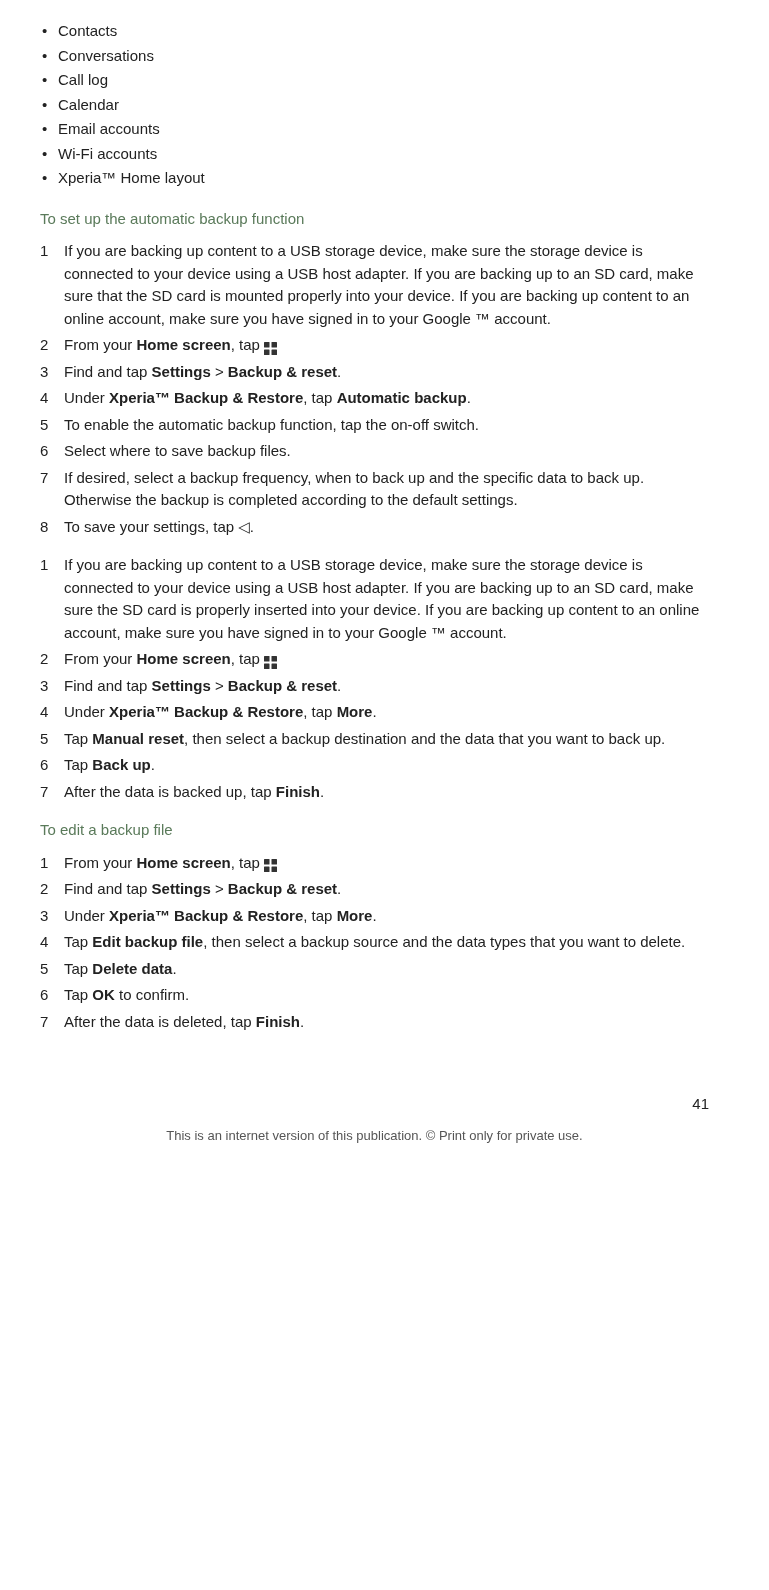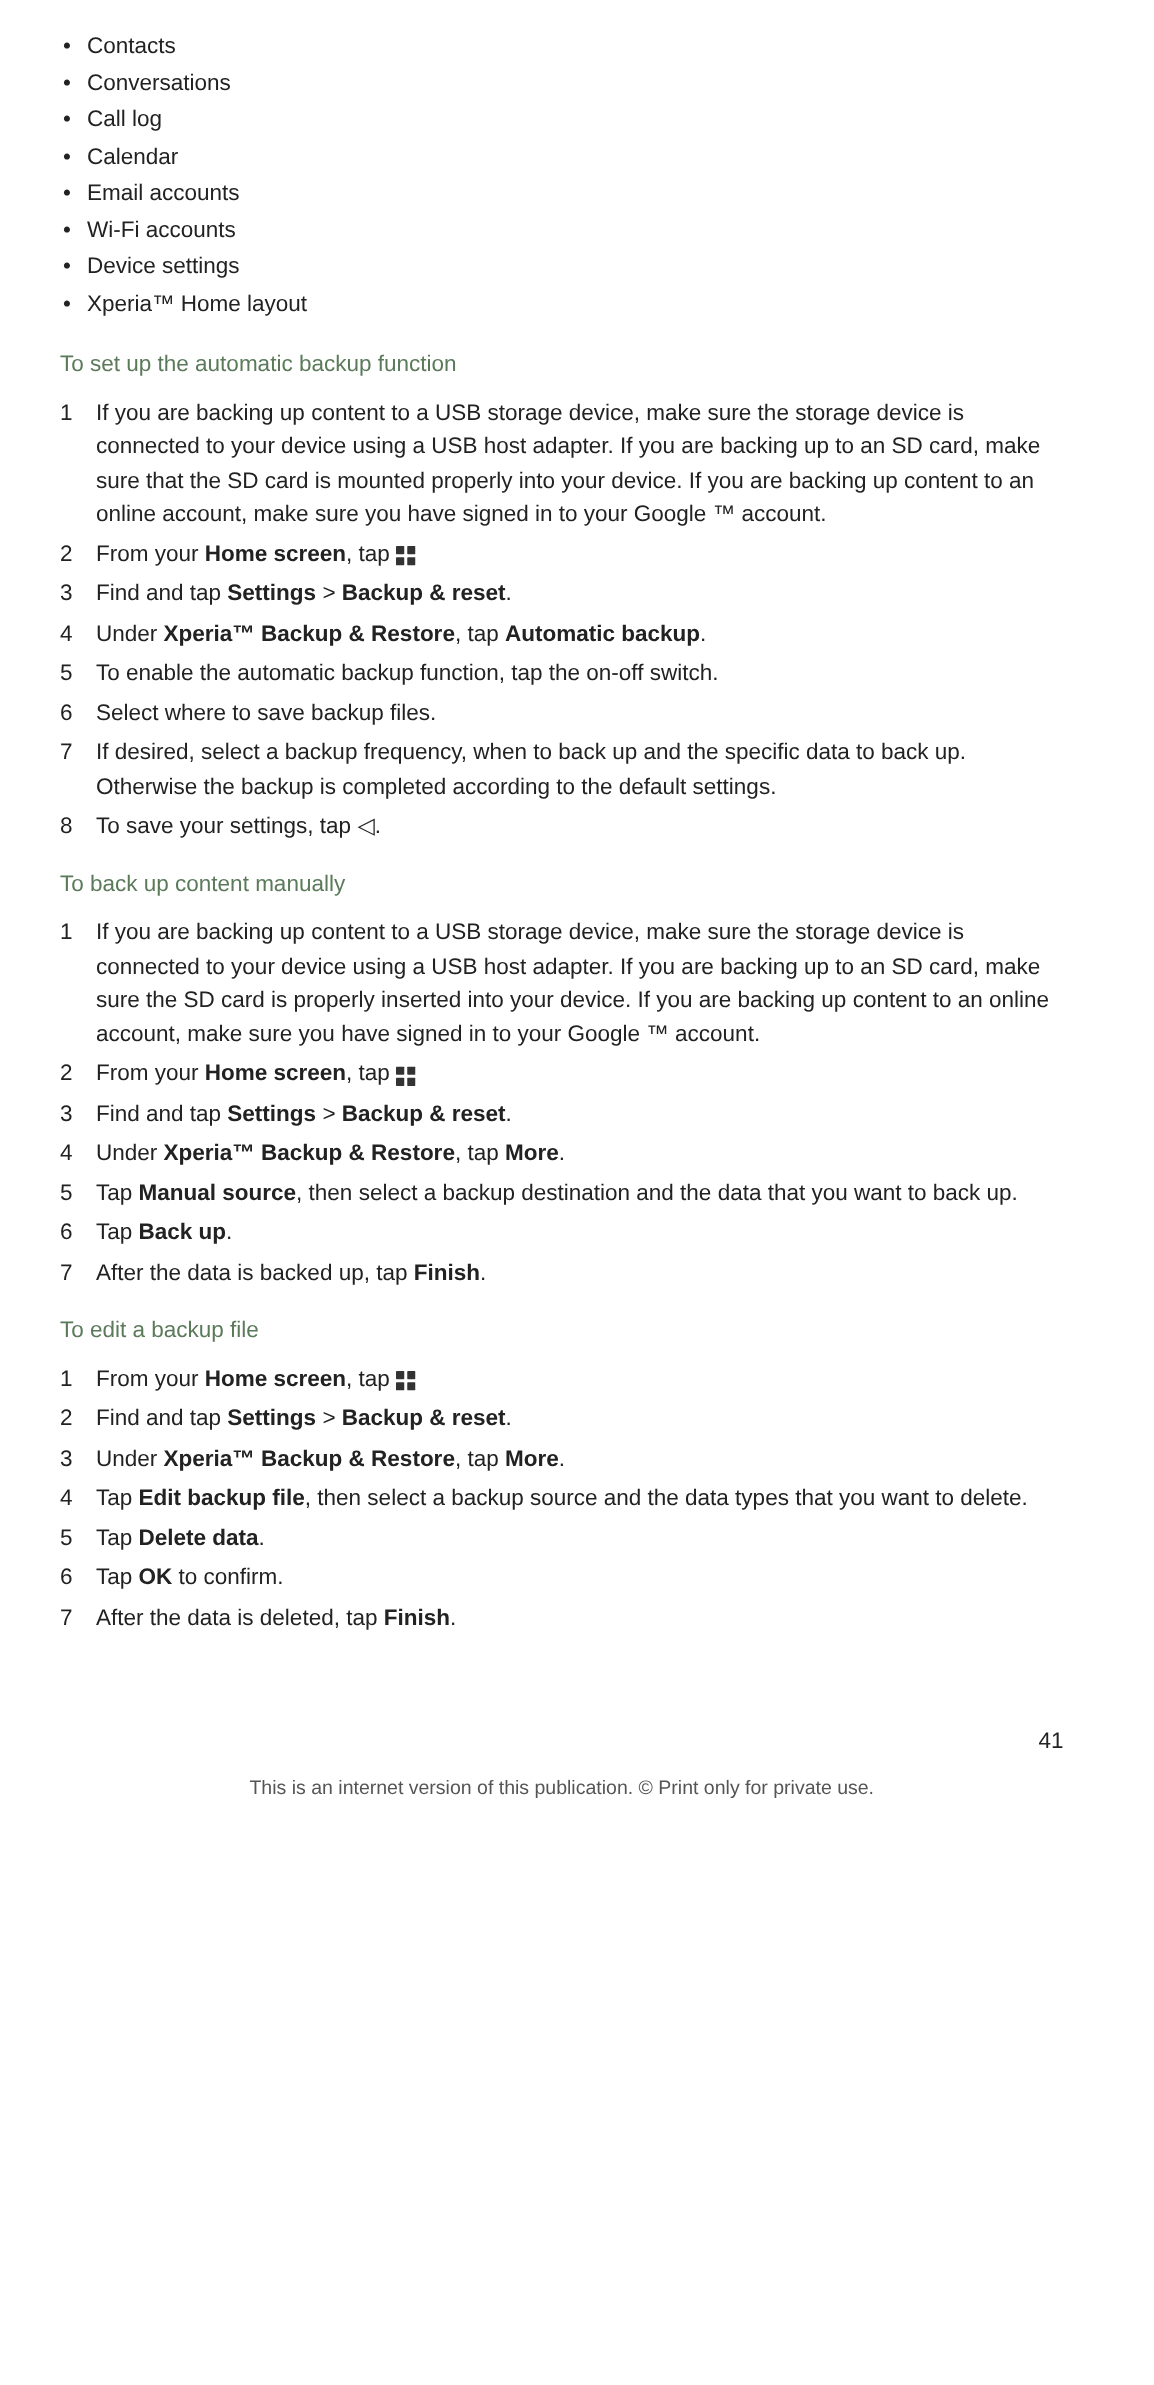--- a/index.html
+++ b/index.html
@@ -85,21 +85,20 @@
 
 <div class="page-content">
 
   <ul class="bullet-list" id="bullet-list-container">
   <li>Contacts</li>
       <li>Conversations</li>
       <li>Call log</li>
       <li>Calendar</li>
       <li>Email accounts</li>
       <li>Wi-Fi accounts</li>
-      <li>Device settings</li>
       <li>Xperia™ Home layout</li>
     </ul>
 
   <div>
     <p class="section-heading">To set up the automatic backup function</p>
     <ol class="numbered-list" id="section1-steps">
     <li>
           <span class="num">1</span>
           <span class="text">If you are backing up content to a USB storage device, make sure the storage device is connected to your device using a USB host adapter. If you are backing up to an SD card, make sure that the SD card is mounted properly into your device. If you are backing up content to an online account, make sure you have signed in to your Google ™ account.</span>
         </li>
@@ -133,21 +132,20 @@
           <span class="text">If desired, select a backup frequency, when to back up and the specific data to back up. Otherwise the backup is completed according to the default settings.</span>
         </li>
         <li>
           <span class="num">8</span>
           <span class="text">To save your settings, tap ◁.</span>
         </li>
       </ol>
   </div>
 
   <div>
-    <p class="section-heading">To back up content manually</p>
     <ol class="numbered-list" id="section2-steps">
     <li>
           <span class="num">1</span>
           <span class="text">If you are backing up content to a USB storage device, make sure the storage device is connected to your device using a USB host adapter. If you are backing up to an SD card, make sure the SD card is properly inserted into your device. If you are backing up content to an online account, make sure you have signed in to your Google ™ account.</span>
         </li>
         <li>
           <span class="num">2</span>
           <span class="text">From your <b>Home screen</b>, tap <span style="display: inline-block; width: 13px; height: 13px; vertical-align: middle; position: relative; top: -1px;"><svg width="13" height="13" viewBox="0 0 13 13" xmlns="http://www.w3.org/2000/svg">
             <rect x="0" y="0" width="5.5" height="5.5" rx="0.5" fill="#333"></rect>
             <rect x="7.5" y="0" width="5.5" height="5.5" rx="0.5" fill="#333"></rect>
@@ -158,21 +156,21 @@
         <li>
           <span class="num">3</span>
           <span class="text">Find and tap <b>Settings</b> &gt; <b>Backup &amp; reset</b>.</span>
         </li>
         <li>
           <span class="num">4</span>
           <span class="text">Under <b>Xperia™ Backup &amp; Restore</b>, tap <b>More</b>.</span>
         </li>
         <li>
           <span class="num">5</span>
-          <span class="text">Tap <b>Manual source</b>, then select a backup destination and the data that you want to back up.</span>
+          <span class="text">Tap <b>Manual reset</b>, then select a backup destination and the data that you want to back up.</span>
         </li>
         <li>
           <span class="num">6</span>
           <span class="text">Tap <b>Back up</b>.</span>
         </li>
         <li>
           <span class="num">7</span>
           <span class="text">After the data is backed up, tap <b>Finish</b>.</span>
         </li>
       </ol>

